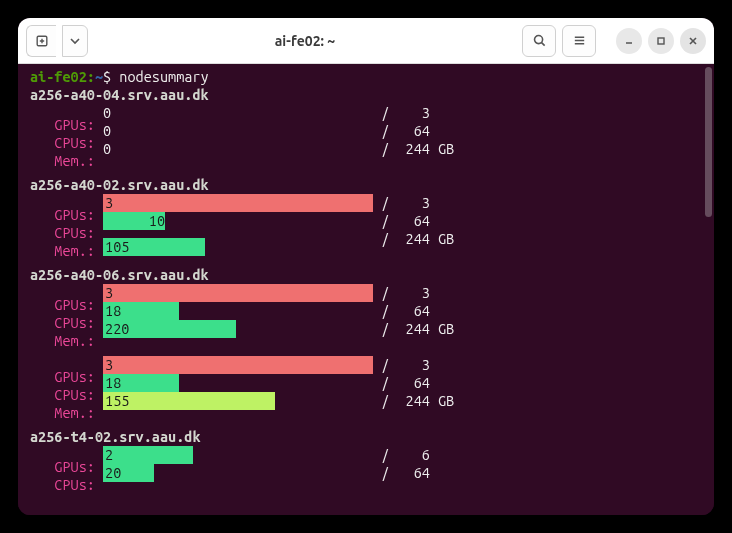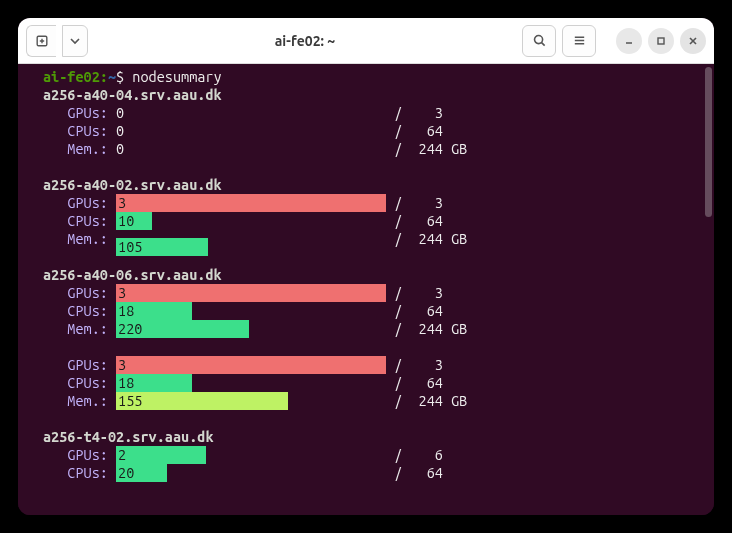--- a/index.html
+++ b/index.html
@@ -65,21 +65,21 @@
     align-items: center;
     justify-content: center;
     font-size: 12px;
     color: #555;
     cursor: pointer;
   }
   .circle-btn.close { background: #e4e4e4; }
   .terminal {
     flex: 1;
     background: #300a24;
-    padding: 4px 25px;
+    padding: 4px 12px;
     color: #eee;
     font-size: 14.5px;
     line-height: 18px;
     overflow: hidden;
     position: relative;
   }
   .scrollbar {
     position: absolute;
     right: 2px;
     top: 3px;
@@ -94,21 +94,22 @@
   .prompt-dollar { color: #eeeeec; }
   .cmd { color: #eeeeec; }
   .nodename { color: #d3d7cf; font-weight: bold; }
   .bar-row {
     display: flex;
     align-items: stretch;
     height: 18px;
   }
   .bar-label {
     white-space: pre;
-    color: #c4b5fd;
+    color: #ec4899;
+    margin-top: 12px;
   }
   .bar-area {
     position: relative;
     width: 270px;
     height: 18px;
     display: flex;
     align-items: center;
   }
   .bar-fill {
     height: 18px;
@@ -216,30 +217,30 @@
           <div class="bar-area">
             <div class="bar-fill red" style="width: 270px;">
               <span class="bar-val">3</span>
             </div>
           </div>
           <span class="bar-suffix"> /    3</span>
         </div>
         <div class="bar-row">
           <span class="bar-label">   CPUs: </span>
           <div class="bar-area">
-            <div class="bar-fill green" style="width: 36px;">
+            <div class="bar-fill green" style="width: 62px; justify-content: flex-end;">
               <span class="bar-val">10</span>
             </div>
           </div>
           <span class="bar-suffix"> /   64</span>
         </div>
         <div class="bar-row">
           <span class="bar-label">   Mem.: </span>
           <div class="bar-area">
-            <div class="bar-fill green" style="width: 92px; margin-top: 16px;">
+            <div class="bar-fill green" style="width: 102px; margin-top: 16px;">
               <span class="bar-val">105</span>
             </div>
           </div>
           <span class="bar-suffix"> /  244 GB</span>
         </div>
         <div class="row">&nbsp;</div>
         <div class="row nodename">a256-a40-06.srv.aau.dk</div>
         <div class="bar-row">
           <span class="bar-label">   GPUs: </span>
           <div class="bar-area">

